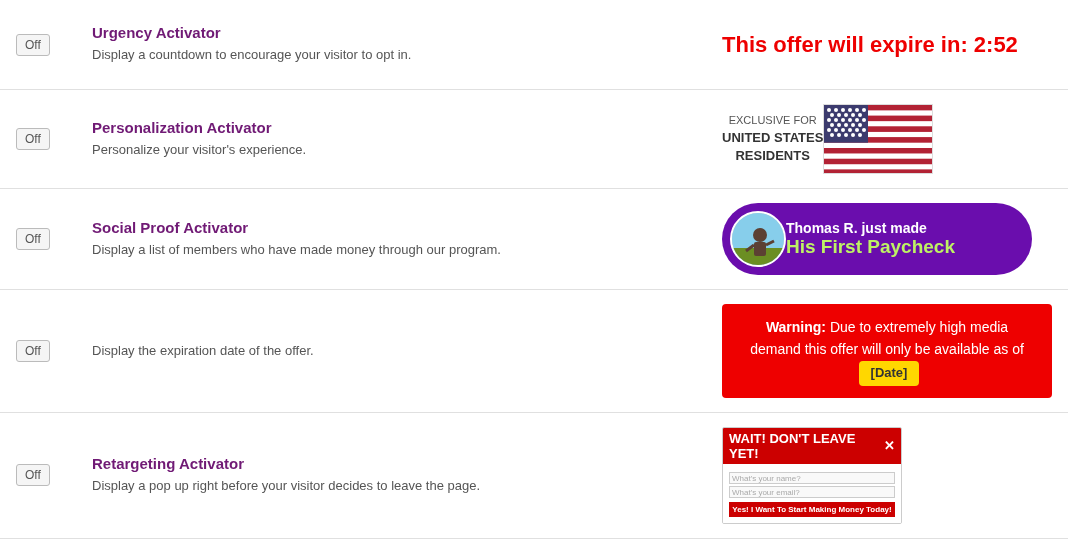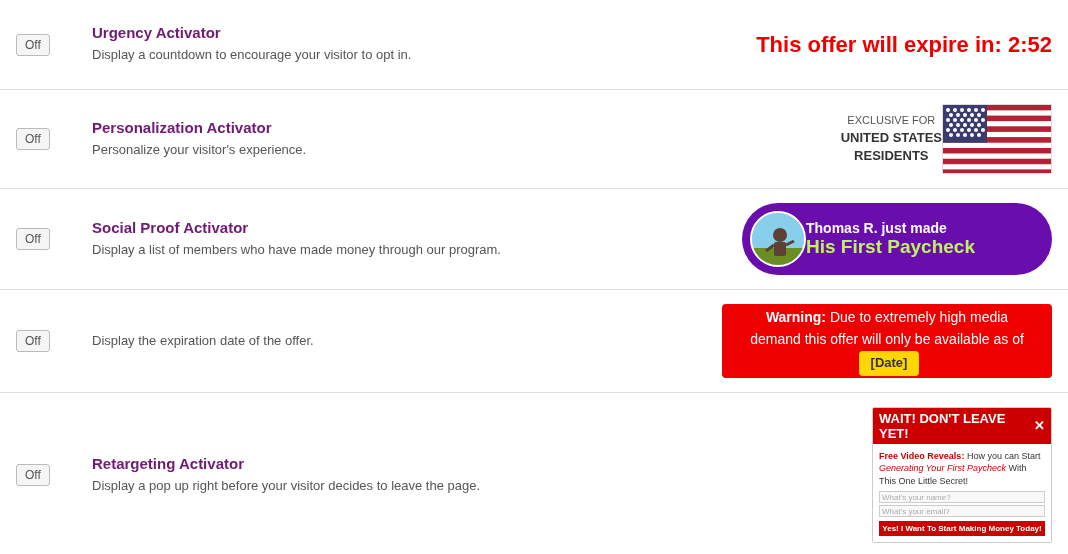--- a/index.html
+++ b/index.html
@@ -49,21 +49,21 @@
       color: #555;
       font-size: 13px;
       line-height: 1.5;
     }
 
     .preview-col {
       width: 330px;
       flex-shrink: 0;
       display: flex;
       align-items: center;
-      justify-content: flex-end;
+      justify-content: flex-start;
     }
 
     
     .urgency-timer {
       font-size: 22px;
       font-weight: bold;
       color: #e00;
     }
 
     
@@ -121,21 +121,21 @@
       color: #bef264;
       font-weight: bold;
       font-size: 19px;
     }
 
     
     .scarcity-banner {
       background: #e00;
       color: #fff;
       text-align: center;
-      padding: 2px 20px;
+      padding: 12px 20px;
       border-radius: 4px;
       width: 344px;
       font-size: 14px;
       line-height: 1.6;
     }
 
     .date-pill {
       display: inline-block;
       background: #ffd700;
       color: #333;
@@ -356,23 +356,20 @@
       <div class="feature-title">Retargeting Activator</div>
       <div class="feature-desc">Display a pop up right before your visitor decides to leave the page.</div>
     </div>
     <div class="preview-col">
       <div class="retargeting-preview">
         <div class="retargeting-header">
           <span>WAIT! DON'T LEAVE YET!</span>
           <span>✕</span>
         </div>
         <div class="retargeting-body">
-          <div style="font-size:9px; line-height:1.4; margin-bottom:4px;">
-            <span class="retargeting-link">Free Video Reveals:</span><span> How you can Start </span><span class="retargeting-italic">Generating Your First Paycheck</span><span> With This One Little Secret!</span>
-          </div>
           <div class="retargeting-input">
             <span style="font-size:8px; color:#aaa; padding:1px 2px;">What's your name?</span>
           </div>
           <div class="retargeting-input">
             <span style="font-size:8px; color:#aaa; padding:1px 2px;">What's your email?</span>
           </div>
           <div class="retargeting-cta">Yes! I Want To Start Making Money Today!</div>
         </div>
       </div>
     </div>

